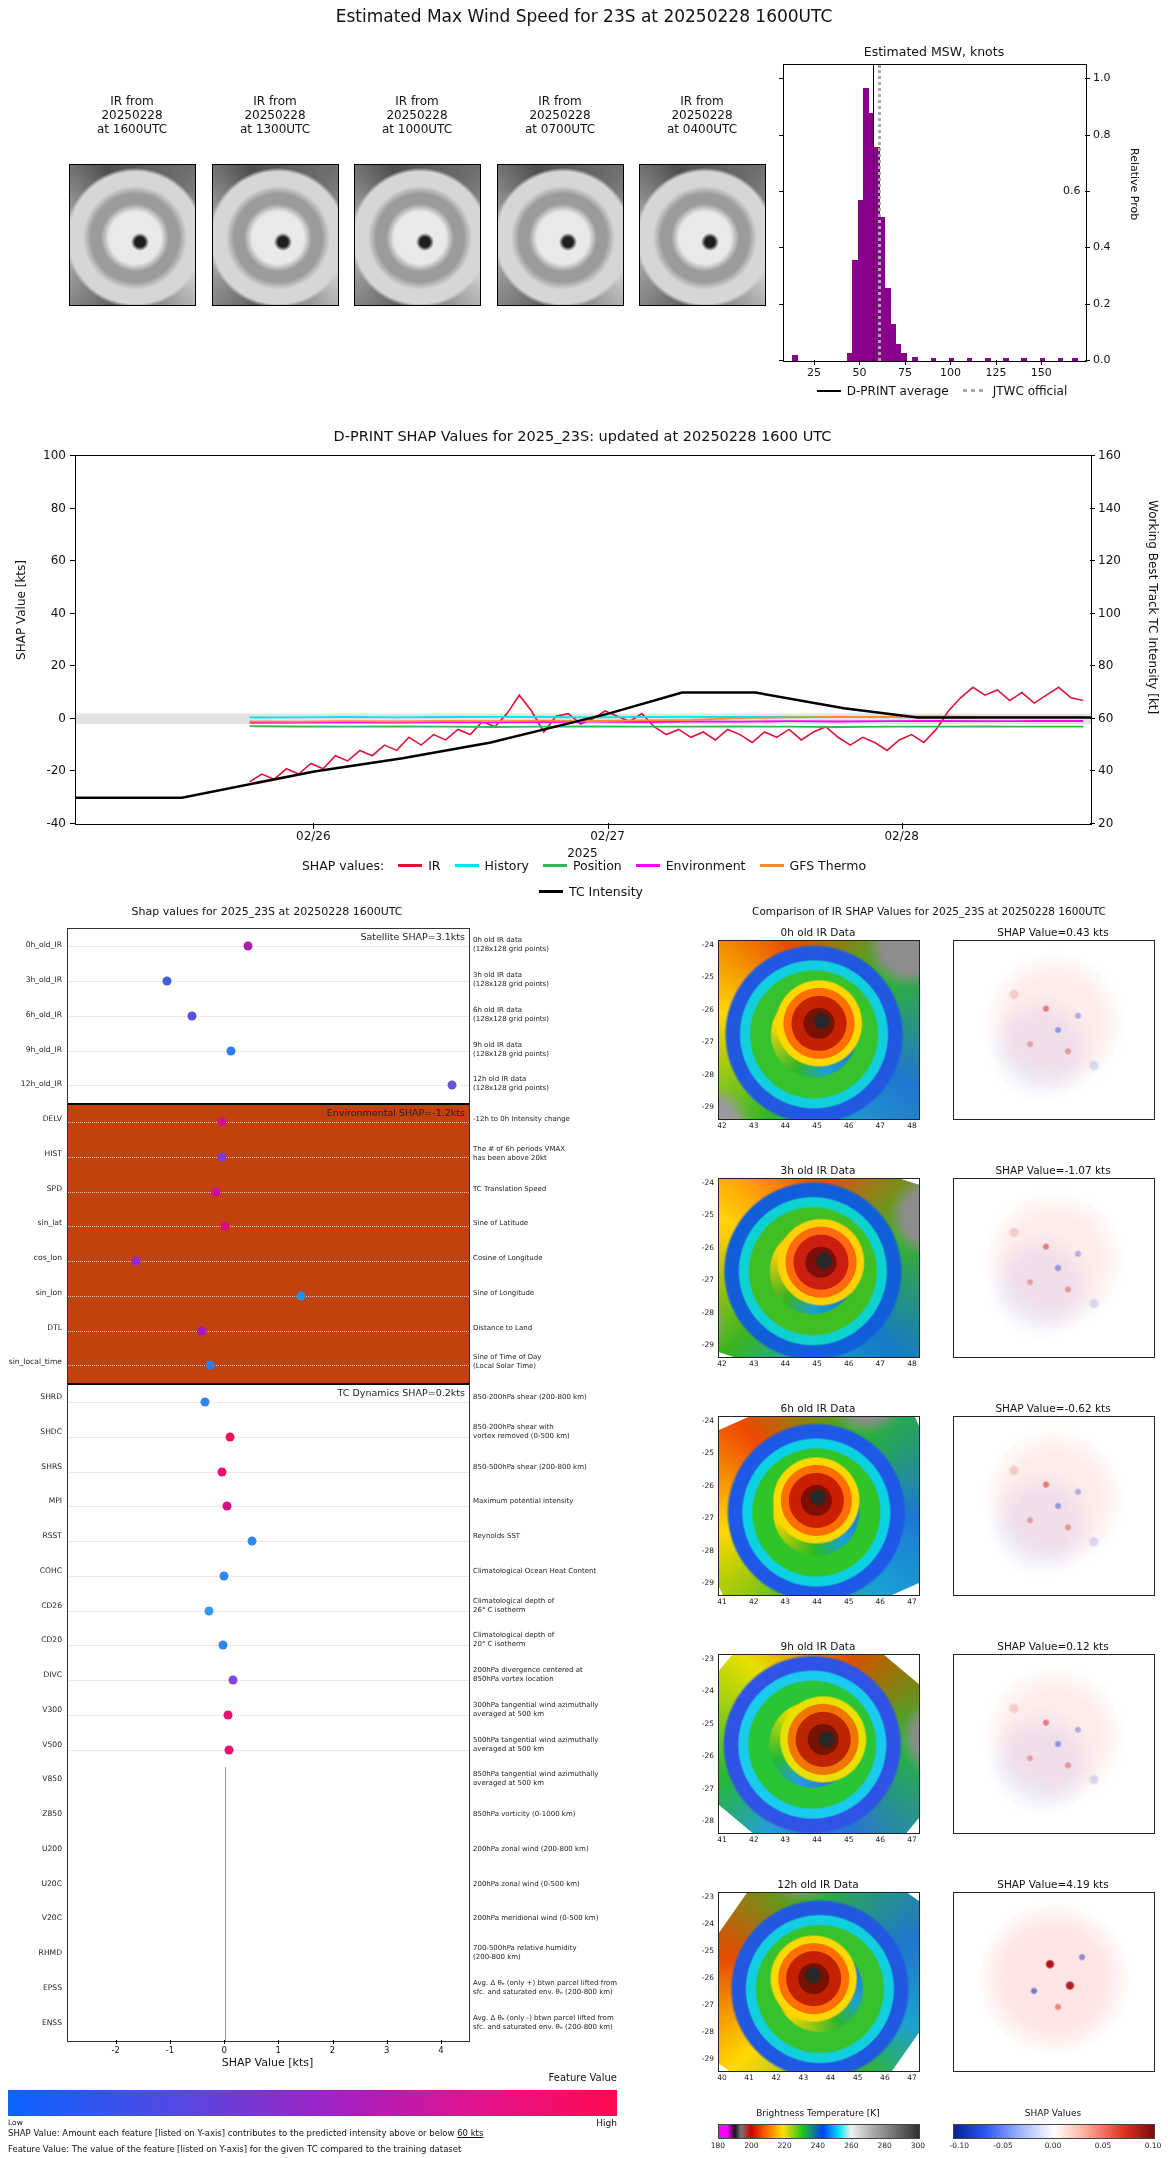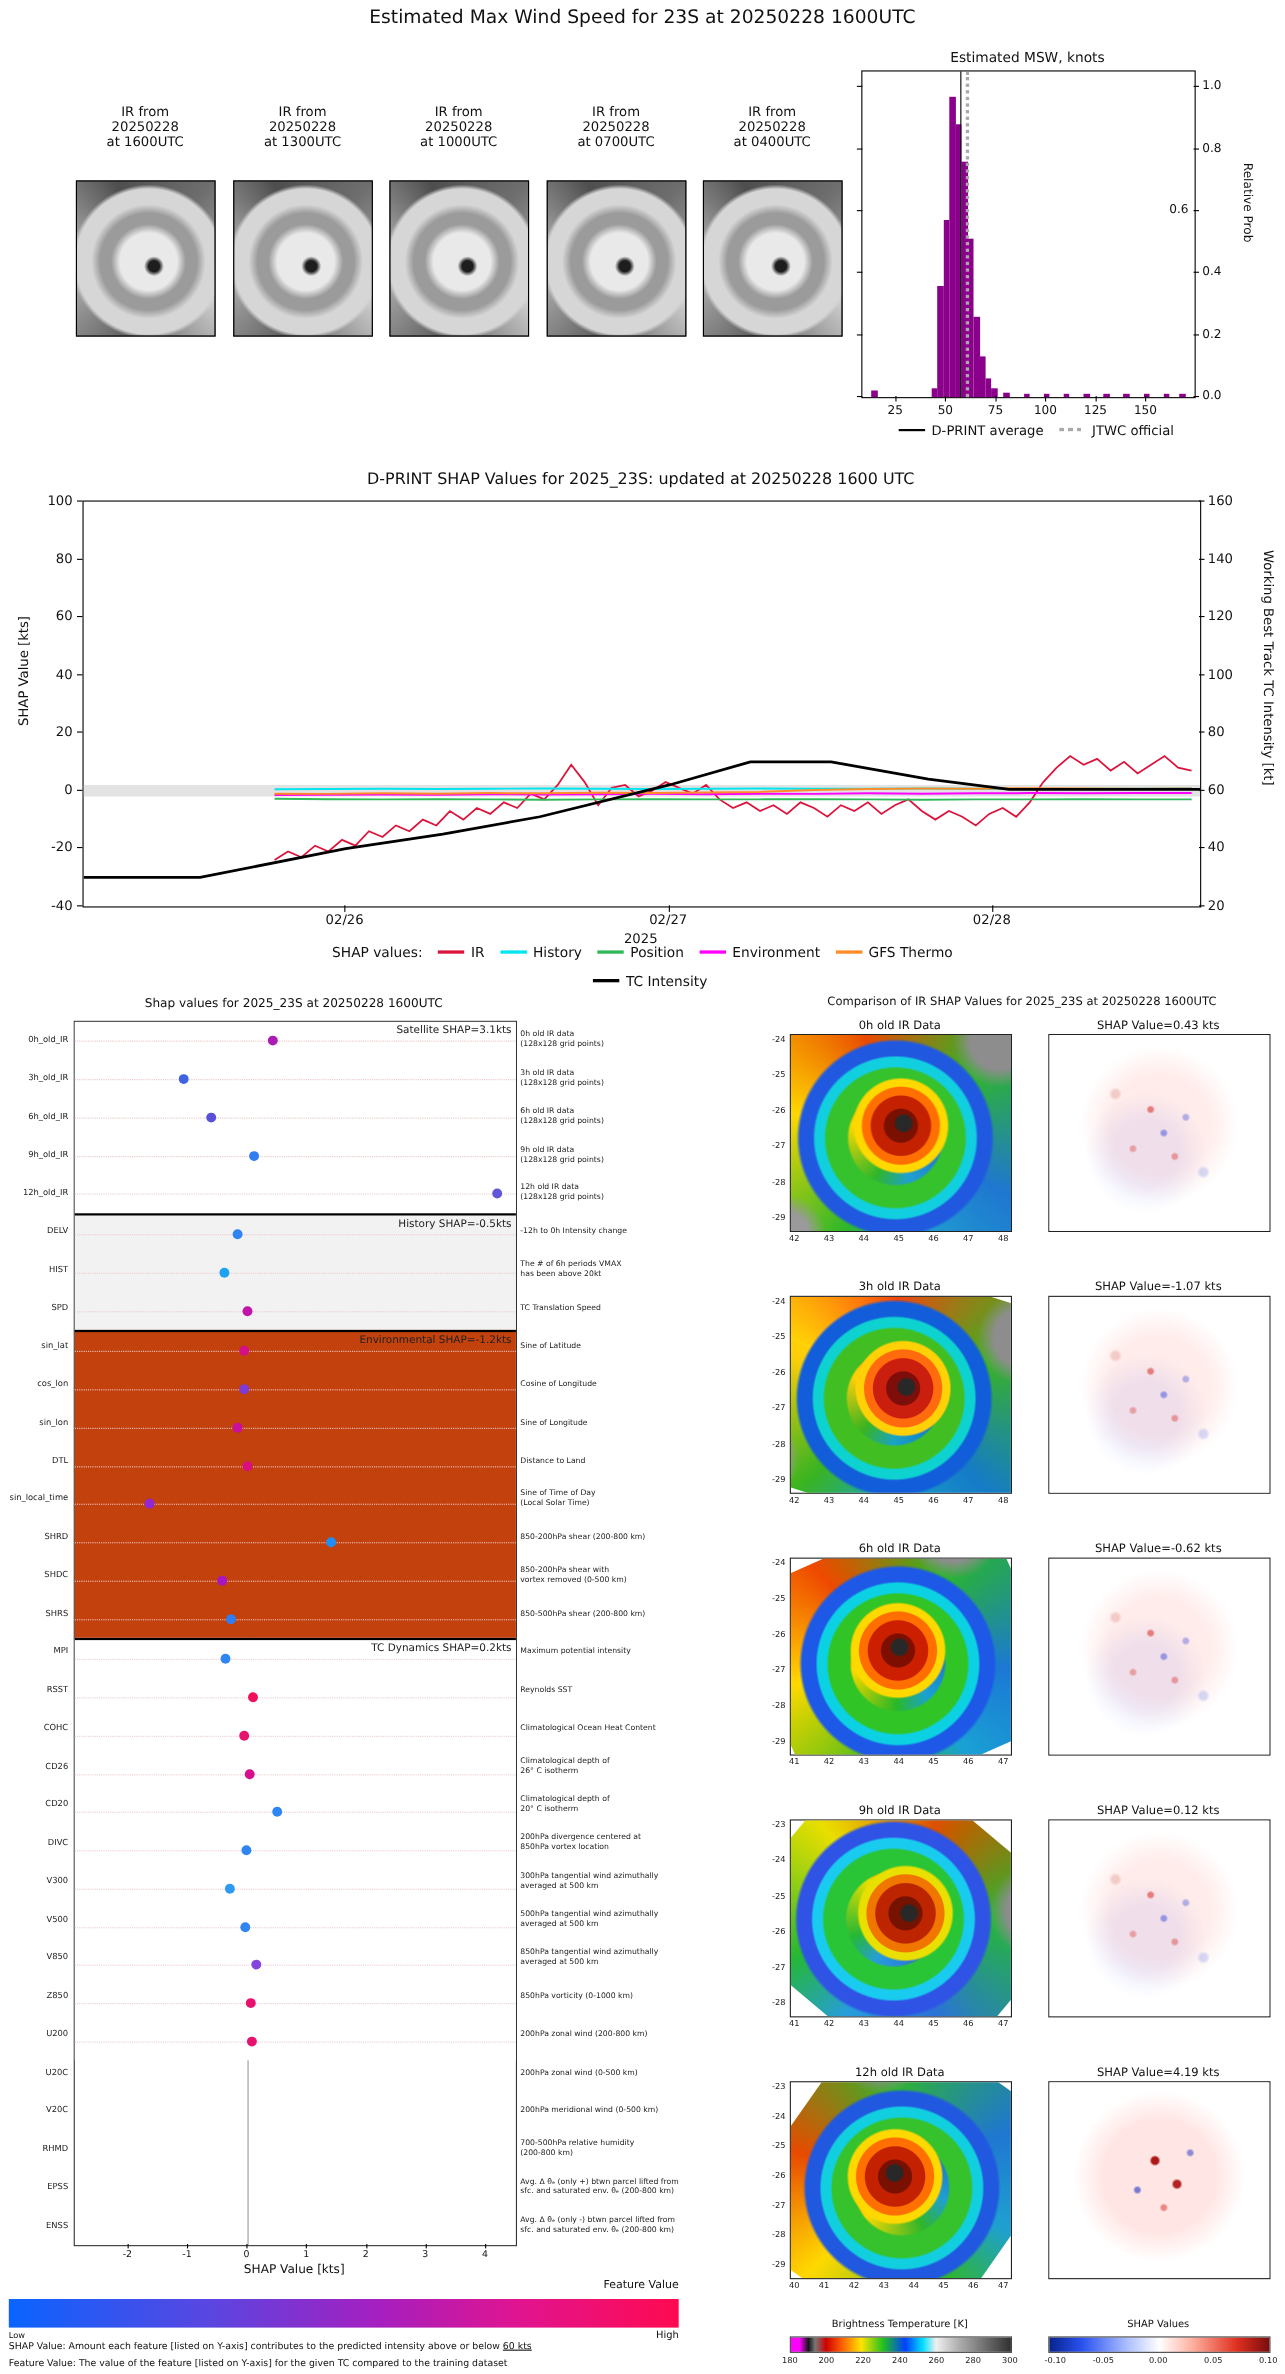--- a/index.html
+++ b/index.html
@@ -244,29 +244,20 @@
         <div class="dp-rowline" style="top: 17.4px;"></div>
         <div class="dp-dot" style="left: 179.9px; top: 17.4px; background: rgb(170, 28, 180);"></div>
         <div class="dp-rowline" style="top: 52.1px;"></div>
         <div class="dp-dot" style="left: 99.2px; top: 52.1px; background: rgb(62, 99, 224);"></div>
         <div class="dp-rowline" style="top: 86.9px;"></div>
         <div class="dp-dot" style="left: 123.6px; top: 86.9px; background: rgb(90, 80, 216);"></div>
         <div class="dp-rowline" style="top: 121.6px;"></div>
         <div class="dp-dot" style="left: 163.1px; top: 121.6px; background: rgb(47, 125, 242);"></div>
         <div class="dp-rowline" style="top: 156.4px;"></div>
         <div class="dp-dot" style="left: 384.2px; top: 156.4px; background: rgb(97, 86, 216);"></div>
-      </div>
-      <div class="dp-section dp-sec-line" style="height: 104.3px; background: rgb(242, 242, 242); z-index: 0;">
-        <div class="dp-header">History SHAP=-0.5kts</div>
-        <div class="dp-rowline" style="top: 17.4px;"></div>
-        <div class="dp-dot" style="left: 147.9px; top: 17.4px; background: rgb(47, 134, 242);"></div>
-        <div class="dp-rowline" style="top: 52.1px;"></div>
-        <div class="dp-dot" style="left: 135.5px; top: 52.1px; background: rgb(30, 162, 242);"></div>
-        <div class="dp-rowline" style="top: 86.9px;"></div>
-        <div class="dp-dot" style="left: 157.1px; top: 86.9px; background: rgb(194, 20, 168);"></div>
       </div>
       <div class="dp-section dp-sec-line" style="height: 278px; background: #c2410c; z-index: 0;">
         <div class="dp-header">Environmental SHAP=-1.2kts</div>
         <div class="dp-rowline" style="top: 17.4px;"></div>
         <div class="dp-dot" style="left: 153.9px; top: 17.4px; background: rgb(212, 15, 138);"></div>
         <div class="dp-rowline" style="top: 52.1px;"></div>
         <div class="dp-dot" style="left: 154.4px; top: 52.1px; background: rgb(123, 58, 216);"></div>
         <div class="dp-rowline" style="top: 86.9px;"></div>
         <div class="dp-dot" style="left: 147.9px; top: 86.9px; background: rgb(201, 15, 158);"></div>
         <div class="dp-rowline" style="top: 121.6px;"></div>

